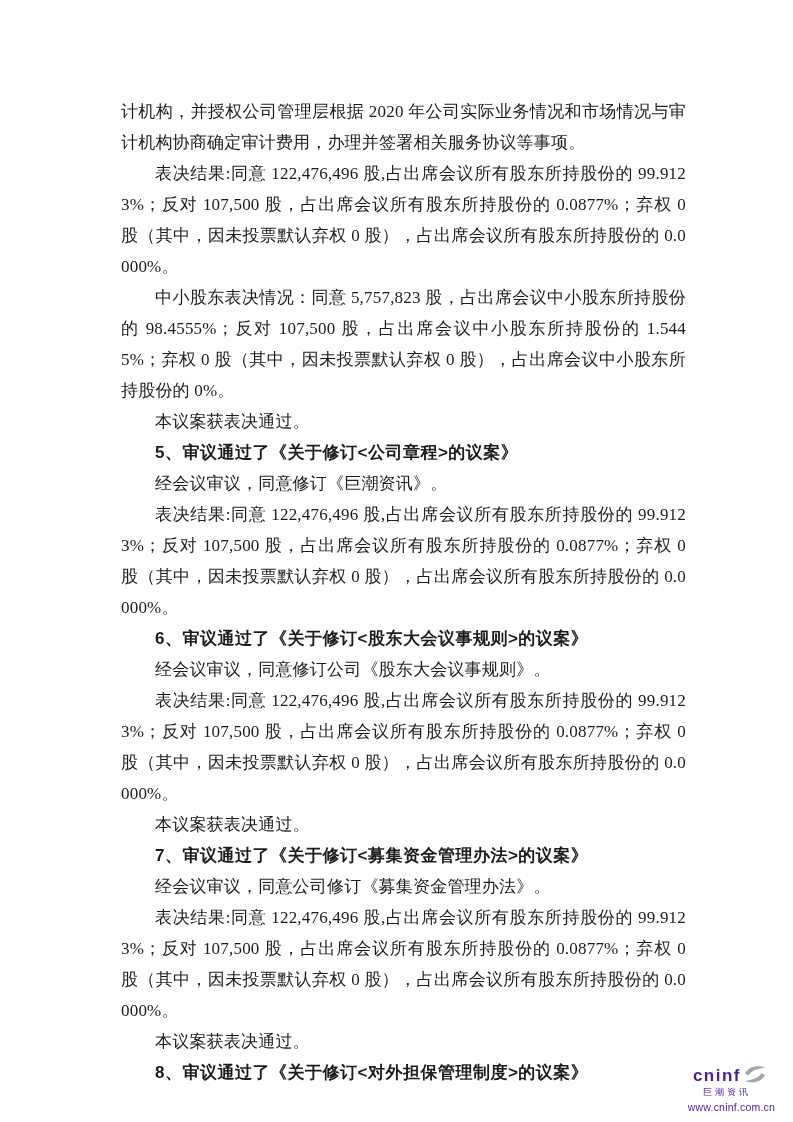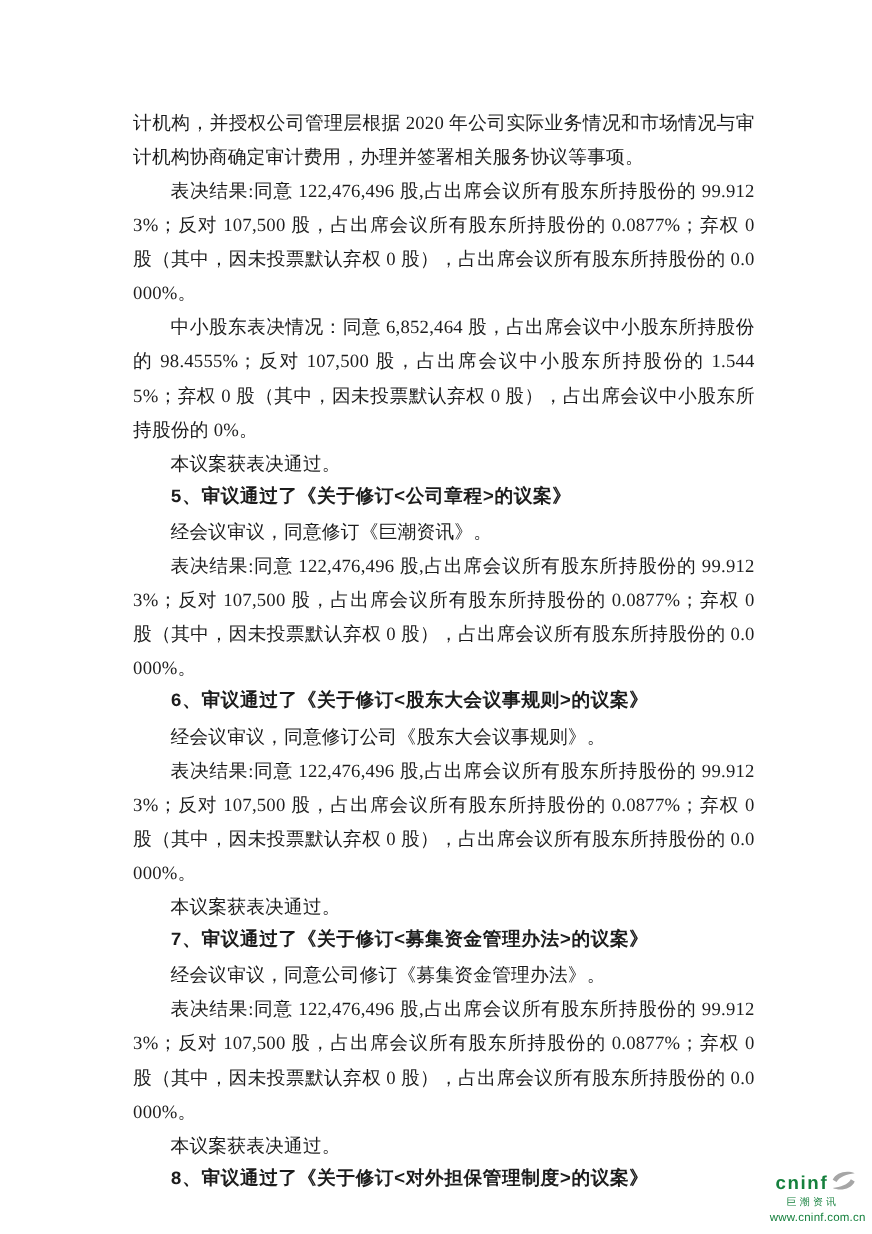--- a/index.html
+++ b/index.html
@@ -29,31 +29,31 @@
     text-align: justify;
     text-indent: 2em;
     letter-spacing: 0.2px;
     word-break: break-all;
   }
   .content p.continuation {
     text-indent: 0;
   }
   .content p.heading {
     font-weight: bold;
-    font-family: Liberation Mono, monospace;
+    font-family: Liberation Sans, sans-serif;
     letter-spacing: 0.5px;
     text-align: left;
   }
   .footer-logo {
     position: absolute;
-    right: 4px;
+    right: 16px;
     bottom: 10px;
     text-align: right;
     font-family: "Liberation Sans", "DejaVu Sans", sans-serif;
-    color: #15803d;
+    color: #4c1d95;
     line-height: 1;
   }
   .logo-row {
     display: flex;
     align-items: center;
     justify-content: flex-end;
   }
   .logo-text {
     font-weight: bold;
     font-size: 17px;
@@ -78,21 +78,21 @@
   }
 </style>
 </head>
 <body>
 
 <div class="page">
 
   <div class="content">
     <p class="continuation">计机构，并授权公司管理层根据 2020 年公司实际业务情况和市场情况与审计机构协商确定审计费用，办理并签署相关服务协议等事项。</p>
     <p>表决结果:同意 122,476,496 股,占出席会议所有股东所持股份的 99.9123%；反对 107,500 股，占出席会议所有股东所持股份的 0.0877%；弃权 0 股（其中，因未投票默认弃权 0 股），占出席会议所有股东所持股份的 0.0000%。</p>
-    <p>中小股东表决情况：同意 6,852,464 股，占出席会议中小股东所持股份的 98.4555%；反对 107,500 股，占出席会议中小股东所持股份的 1.5445%；弃权 0 股（其中，因未投票默认弃权 0 股），占出席会议中小股东所持股份的 0%。</p>
+    <p>中小股东表决情况：同意 5,757,823 股，占出席会议中小股东所持股份的 98.4555%；反对 107,500 股，占出席会议中小股东所持股份的 1.5445%；弃权 0 股（其中，因未投票默认弃权 0 股），占出席会议中小股东所持股份的 0%。</p>
     <p>本议案获表决通过。</p>
     <p class="heading">5、审议通过了《关于修订&lt;公司章程&gt;的议案》</p>
     <p>经会议审议，同意修订《巨潮资讯》。</p>
     <p>表决结果:同意 122,476,496 股,占出席会议所有股东所持股份的 99.9123%；反对 107,500 股，占出席会议所有股东所持股份的 0.0877%；弃权 0 股（其中，因未投票默认弃权 0 股），占出席会议所有股东所持股份的 0.0000%。</p>
     <p class="heading">6、审议通过了《关于修订&lt;股东大会议事规则&gt;的议案》</p>
     <p>经会议审议，同意修订公司《股东大会议事规则》。</p>
     <p>表决结果:同意 122,476,496 股,占出席会议所有股东所持股份的 99.9123%；反对 107,500 股，占出席会议所有股东所持股份的 0.0877%；弃权 0 股（其中，因未投票默认弃权 0 股），占出席会议所有股东所持股份的 0.0000%。</p>
     <p>本议案获表决通过。</p>
     <p class="heading">7、审议通过了《关于修订&lt;募集资金管理办法&gt;的议案》</p>
     <p>经会议审议，同意公司修订《募集资金管理办法》。</p>

